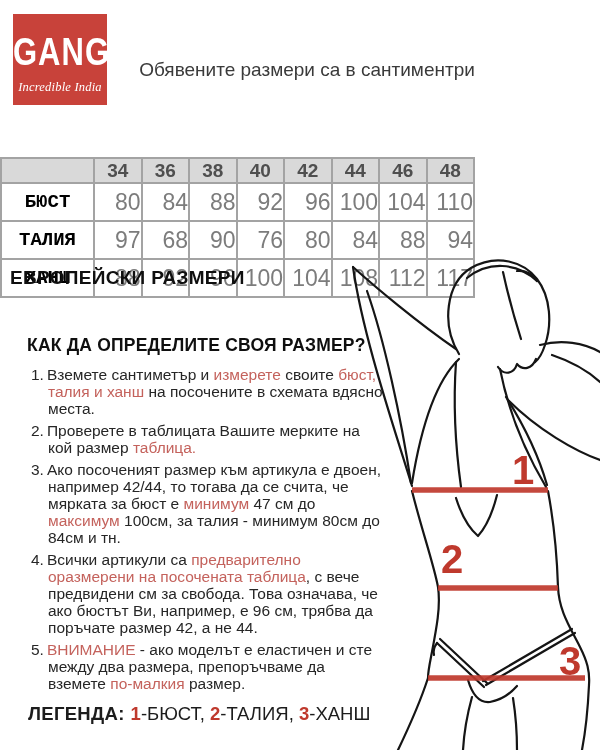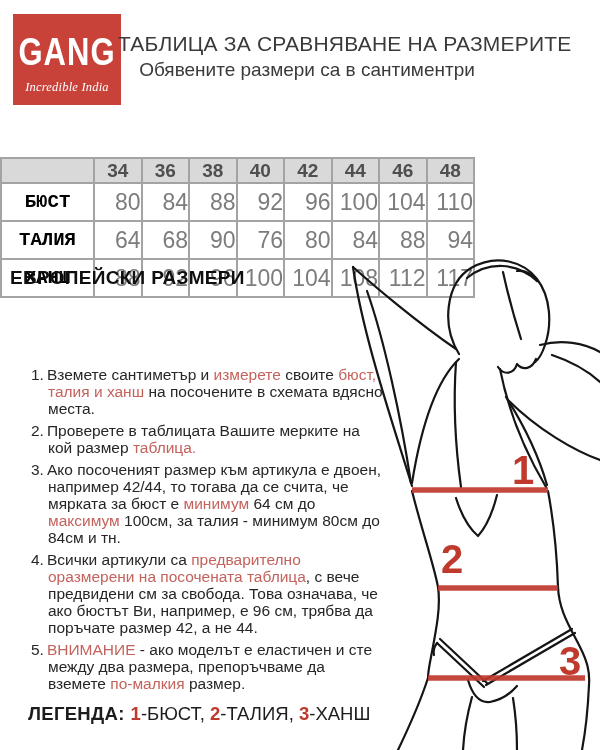--- a/index.html
+++ b/index.html
@@ -3,21 +3,21 @@
 <meta charset="utf-8">
 <style>
   html,body { margin:0; padding:0; background:#fff; }
   .page {
     position:relative; width:600px; height:750px; background:#ffffff;
     font-family:"Liberation Sans", sans-serif; overflow:hidden;
   }
 
   
   .logo {
-    position:absolute; left:13px; top:14px; width:108px; height:91px;
+    position:absolute; left:13px; top:14px; width:94px; height:91px;
     background:var(--logo-red,#c8423a); text-align:center; color:#fff;
   }
   .logo-gang {
     margin-top:20px; font-size:31px; font-weight:bold; letter-spacing:1px;
     transform:scaleY(1.25); transform-origin:center;
   }
   .logo-sub {
     margin-top:10px; font-family:"Liberation Serif", serif; font-style:italic;
     font-size:12.5px; letter-spacing:0.2px;
   }
@@ -69,21 +69,20 @@
 </head>
 <body>
 
 <div class="page">
 
   <div class="logo">
     <div class="logo-gang">GANG</div>
     <div class="logo-sub">Incredible India</div>
   </div>
 
-  <div class="title">ТАБЛИЦА ЗА СРАВНЯВАНЕ НА РАЗМЕРИТЕ</div>
   <div class="subtitle">Обявените размери са в сантиментри</div>
 
   <table class="size-table">
     <colgroup>
         <col style="width:93px">
         <col span="8" style="width:47.5px">
       </colgroup>
     <tbody>
         <tr class="hrow">
       <th class="corner"></th>
@@ -102,21 +101,21 @@
       <td class="val">84</td>
       <td class="val">88</td>
       <td class="val">92</td>
       <td class="val">96</td>
       <td class="val">100</td>
       <td class="val">104</td>
       <td class="val">110</td>
     </tr>
     <tr class="drow">
       <th class="rowlabel">ТАЛИЯ</th>
-      <td class="val">64</td>
+      <td class="val">97</td>
       <td class="val">68</td>
       <td class="val">90</td>
       <td class="val">76</td>
       <td class="val">80</td>
       <td class="val">84</td>
       <td class="val">88</td>
       <td class="val">94</td>
     </tr>
     <tr class="drow">
       <th class="rowlabel">ХАНШ</th>
@@ -126,25 +125,26 @@
       <td class="val">100</td>
       <td class="val">104</td>
       <td class="val">108</td>
       <td class="val">112</td>
       <td class="val">117</td>
     </tr>
   </tbody>
     </table>
 
   <div class="h-euro">ЕВРОПЕЙСКИ РАЗМЕРИ</div>
+  <div class="h-how">КАК ДА ОПРЕДЕЛИТЕ СВОЯ РАЗМЕР?</div>
 
   <div class="instructions">
     <div class="item"><span class="num">1.</span><span>Вземете сантиметър и </span><span class="red">измерете</span><span> своите </span><span class="red">бюст, талия и ханш</span><span> на посочените в схемата вдясно места.</span></div>
     <div class="item"><span class="num">2.</span><span>Проверете в таблицата Вашите мерките на кой размер </span><span class="red">таблица.</span></div>
-    <div class="item"><span class="num">3.</span><span>Ако посоченият размер към артикула е двоен, например 42/44, то тогава да се счита, че мярката за бюст е </span><span class="red">минимум</span><span> 64 см до </span><span class="red">максимум</span><span> 100см, за талия - минимум 80см до 84см и тн.</span></div>
+    <div class="item"><span class="num">3.</span><span>Ако посоченият размер към артикула е двоен, например 42/44, то тогава да се счита, че мярката за бюст е </span><span class="red">минимум</span><span> 47 см до </span><span class="red">максимум</span><span> 100см, за талия - минимум 80см до 84см и тн.</span></div>
     <div class="item"><span class="num">4.</span><span>Всички артикули са </span><span class="red">предварително оразмерени на посочената таблица</span><span>, с вече предвидени см за свобода. Това означава, че ако бюстът Ви, например, е 96 см, трябва да поръчате размер 42, а не 44.</span></div>
     <div class="item"><span class="num">5.</span><span class="red">ВНИМАНИЕ</span><span> - ако моделът е еластичен и сте между два размера, препоръчваме да вземете </span><span class="red">по-малкия</span><span> размер.</span></div>
   </div>
 
   <div class="legend"><span class="label">ЛЕГЕНДА:</span><span class="lnum">1</span><span>-БЮСТ, </span><span class="lnum">2</span><span>-ТАЛИЯ, </span><span class="lnum">3</span><span>-ХАНШ</span></div>
 
   <div class="figure">
     <svg width="310" height="495" viewBox="0 0 310 495">
       <g class="sketch">
 

